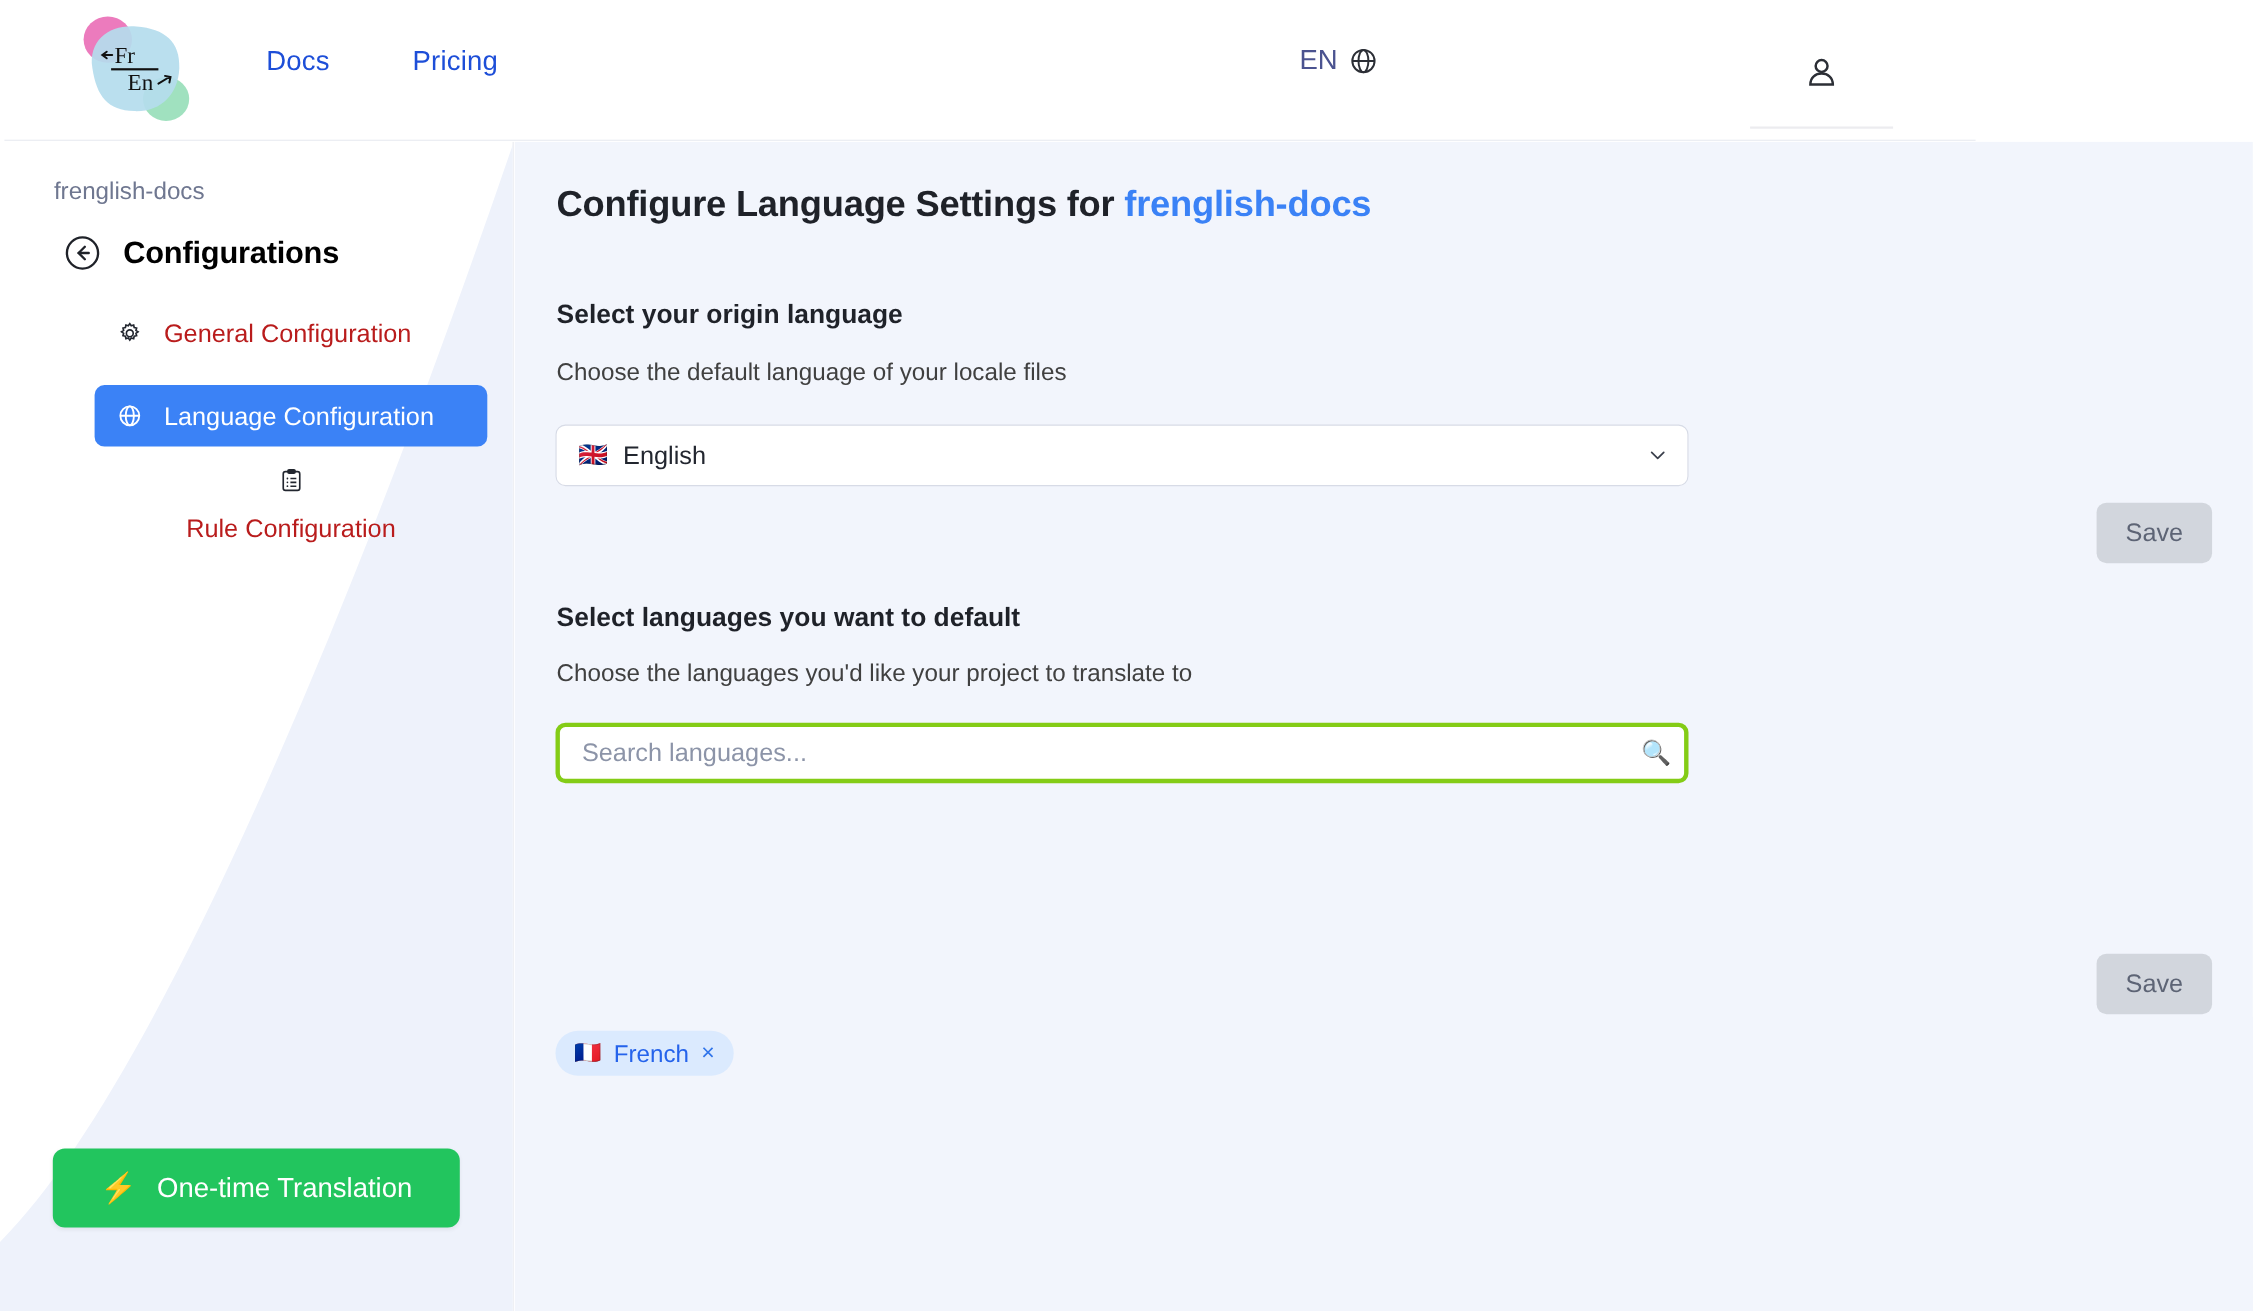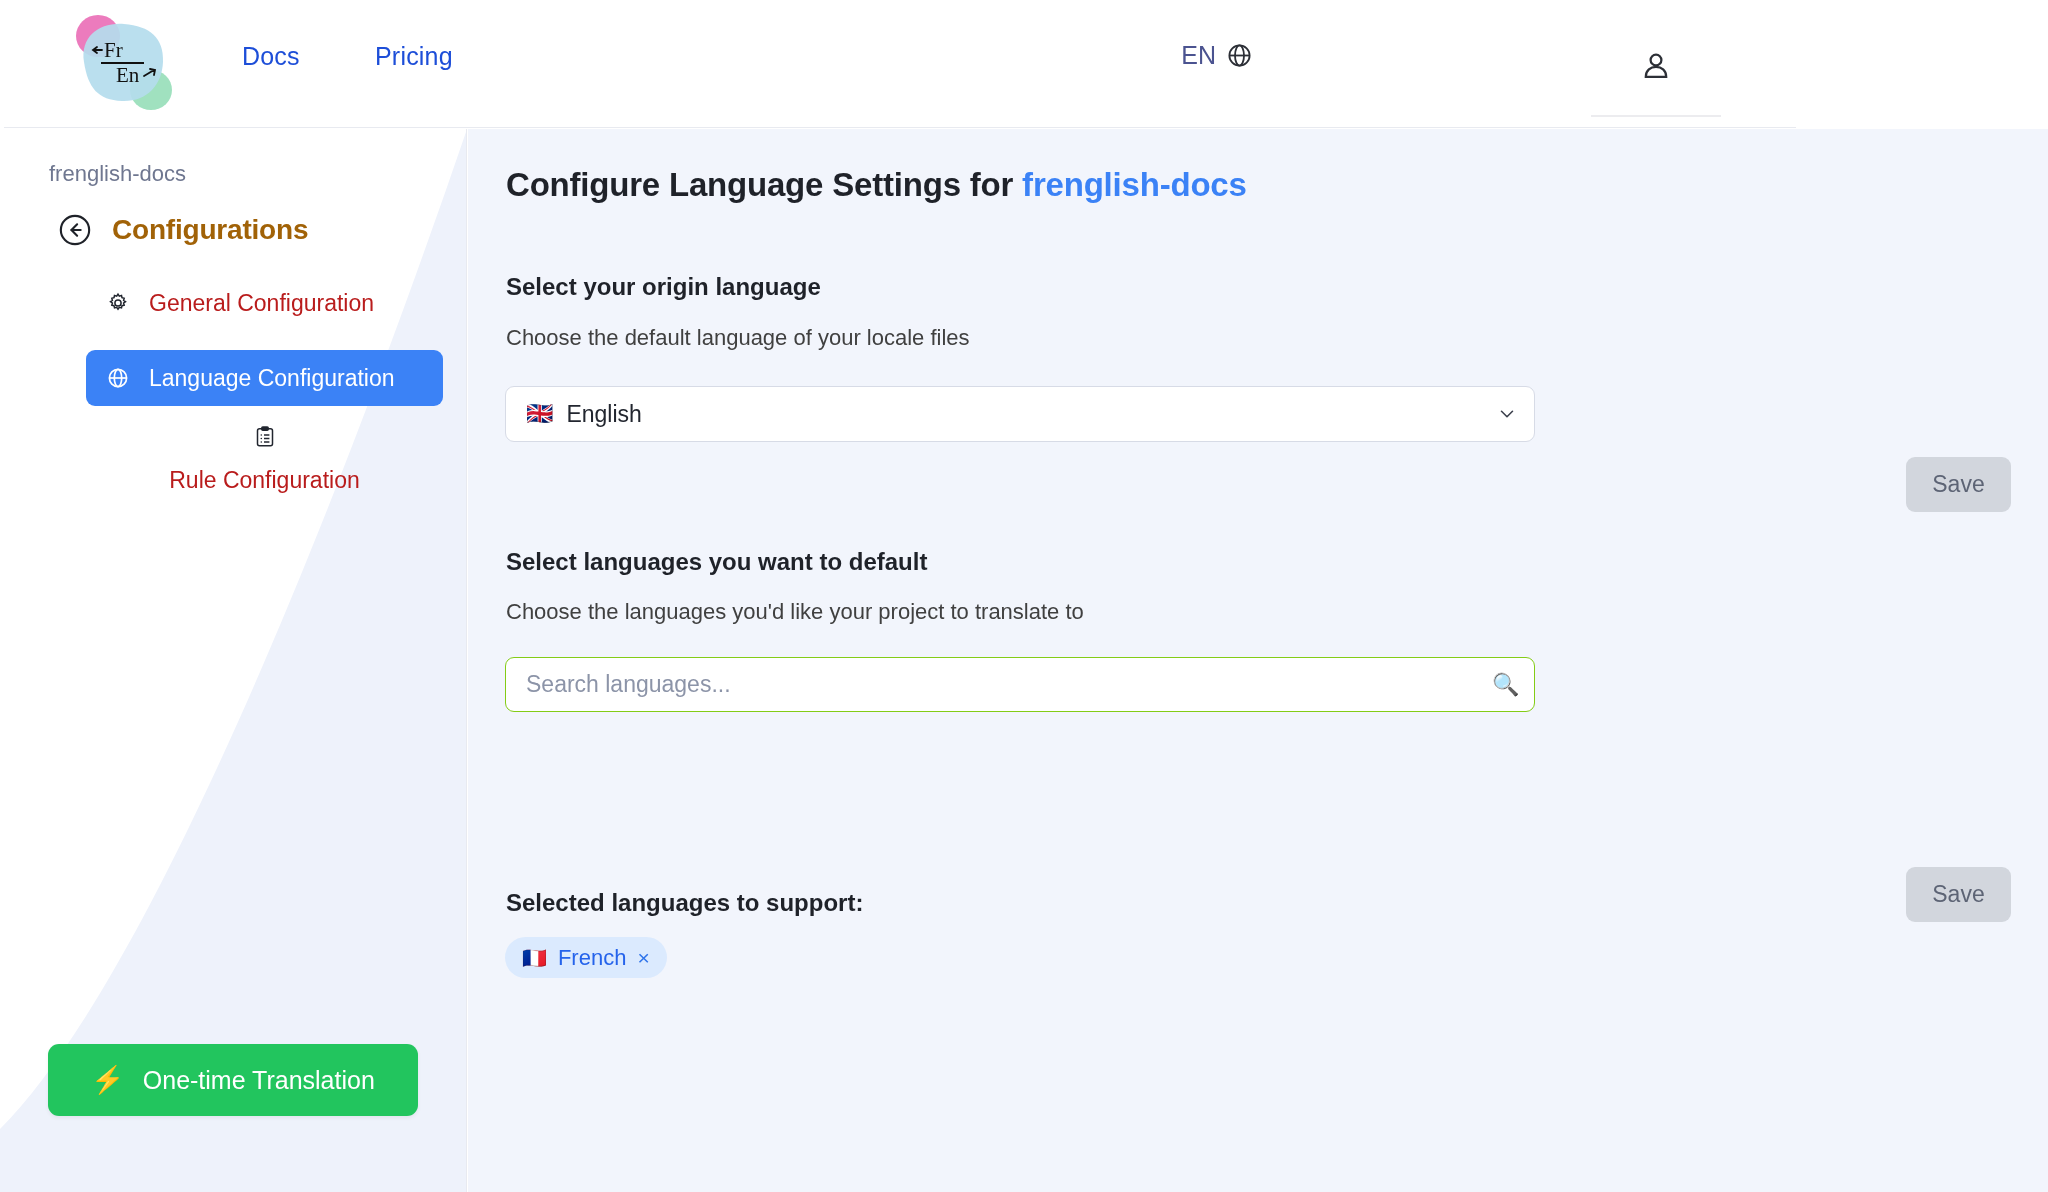--- a/index.html
+++ b/index.html
@@ -112,21 +112,21 @@
     position: absolute;
     left: 58px; top: 84px;
     display: flex;
     align-items: center;
     gap: 20px;
   }
   .back-btn { cursor: pointer; display: block; }
   .config-title {
     font-size: 28px;
     font-weight: bold;
-    color: #a16207;
+    color: #000000;
     letter-spacing: -0.2px;
   }
 
   .side-item {
     position: absolute;
     left: 86px;
     width: 357px;
     height: 56px;
     display: flex;
     align-items: center;
@@ -235,21 +235,21 @@
   .save-2 { left: 1438px; top: 738px; }
 
   .search-wrap {
     position: absolute;
     left: 37px; top: 528px;
     width: 1030px; height: 55px;
   }
   .search-input {
     width: 100%; height: 100%;
     background: #ffffff;
-    border: 1px solid #84cc16;
+    border: 4px solid #84cc16;
     border-radius: 9px;
     padding: 0 56px 0 20px;
     font-size: 23px;
     font-family: "Liberation Sans", sans-serif;
     color: #8b5cf6;
     outline: none;
   }
   .search-input::placeholder { color: #8c94a8; }
   .search-ico {
     position: absolute;
@@ -414,21 +414,20 @@
   <button class="save-btn save-1">Save</button>
 
   <div class="section-title sec2-title">Select languages you want to default</div>
   <div class="section-sub sec2-sub">Choose the languages you'd like your project to translate to</div>
 
   <div class="search-wrap">
     <input class="search-input" type="text" placeholder="Search languages..." value="" style="">
     <span class="search-ico">🔍</span>
   </div>
 
-  <div class="selected-title">Selected languages to support:</div>
 
   <div class="chips">
     <div class="chip">
       <span class="chip-flag">🇫🇷</span>
       <span>French</span>
       <span class="chip-x">×</span>
     </div>
   </div>
 
   <button class="save-btn save-2">Save</button>

